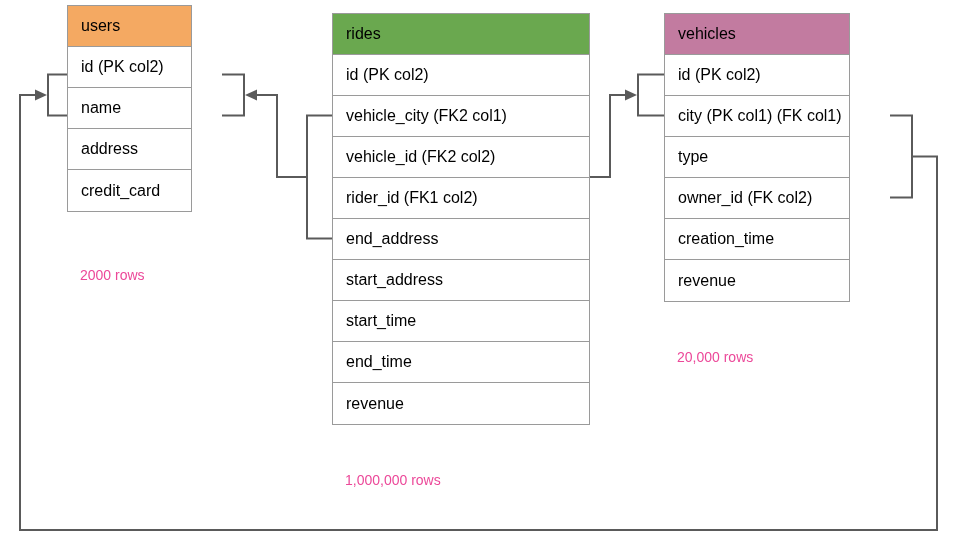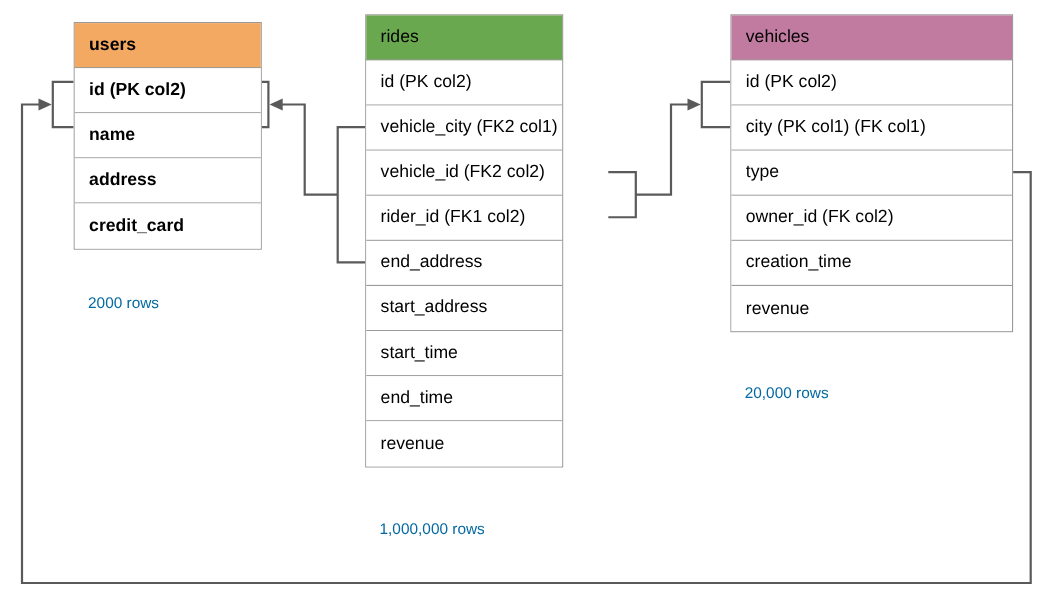--- a/index.html
+++ b/index.html
@@ -33,21 +33,21 @@
     font-size:16px;
     background:#ffffff;
     border-bottom:1px solid #9a9a9a;
     white-space:nowrap;
   }
   .trow:last-child { border-bottom:none; }
   .rowcount {
     position:absolute;
     font-size:14px;
     line-height:16px;
-    color:#0369a1;
+    color:#ec4899;
     white-space:nowrap;
   }
 </style>
 </head>
 <body>
 
 <div style="position:absolute; inset:0;">
   <svg id="connector-layer" viewBox="0 0 960 540" xmlns="http://www.w3.org/2000/svg">
       <g>
         <polyline points="332,115.5 307,115.5 307,238.5 332,238.5" fill="none" stroke="#5a5a5a" stroke-width="2"></polyline>
@@ -62,42 +62,42 @@
         <polygon points="637,95 625,89.5 625,100.5" fill="#5a5a5a"></polygon>
       </g>
       <g>
         <polyline points="890,115.5 912,115.5 912,197.5 890,197.5" fill="none" stroke="#5a5a5a" stroke-width="2"></polyline>
         <polyline points="912,156.5 937,156.5 937,530 20,530 20,95 37,95" fill="none" stroke="#5a5a5a" stroke-width="2"></polyline>
         <polyline points="67,74.5 48,74.5 48,115.5 67,115.5" fill="none" stroke="#5a5a5a" stroke-width="2"></polyline>
         <polygon points="47,95 35,89.5 35,100.5" fill="#5a5a5a"></polygon>
       </g>
     </svg>
   <div id="tables-layer">
-      <div class="db-table" style="left: 67px; top: 20px; width: 171px; font-weight: bold;">
+      <div class="db-table" style="left: 67px; top: 5px; width: 125px;">
         <div class="thead" style="background: rgb(244, 169, 98);">users</div>
         <div class="trow">id (PK col2)</div>
         <div class="trow">name</div>
         <div class="trow">address</div>
         <div class="trow">credit_card</div>
       </div>
       <div class="rowcount" style="left: 80px; top: 267px;">2000 rows</div>
-      <div class="db-table" style="left: 332px; top: 13px; width: 180px;">
+      <div class="db-table" style="left: 332px; top: 13px; width: 258px;">
         <div class="thead" style="background: rgb(106, 168, 79);">rides</div>
         <div class="trow">id (PK col2)</div>
         <div class="trow">vehicle_city (FK2 col1)</div>
         <div class="trow">vehicle_id (FK2 col2)</div>
         <div class="trow">rider_id (FK1 col2)</div>
         <div class="trow">end_address</div>
         <div class="trow">start_address</div>
         <div class="trow">start_time</div>
         <div class="trow">end_time</div>
         <div class="trow">revenue</div>
       </div>
       <div class="rowcount" style="left: 345px; top: 472px;">1,000,000 rows</div>
-      <div class="db-table" style="left: 664px; top: 13px; width: 257px;">
+      <div class="db-table" style="left: 664px; top: 13px; width: 186px;">
         <div class="thead" style="background: rgb(194, 123, 160);">vehicles</div>
         <div class="trow">id (PK col2)</div>
         <div class="trow">city (PK col1) (FK col1)</div>
         <div class="trow">type</div>
         <div class="trow">owner_id (FK col2)</div>
         <div class="trow">creation_time</div>
         <div class="trow">revenue</div>
       </div>
       <div class="rowcount" style="left: 677px; top: 349px;">20,000 rows</div>
     </div>

